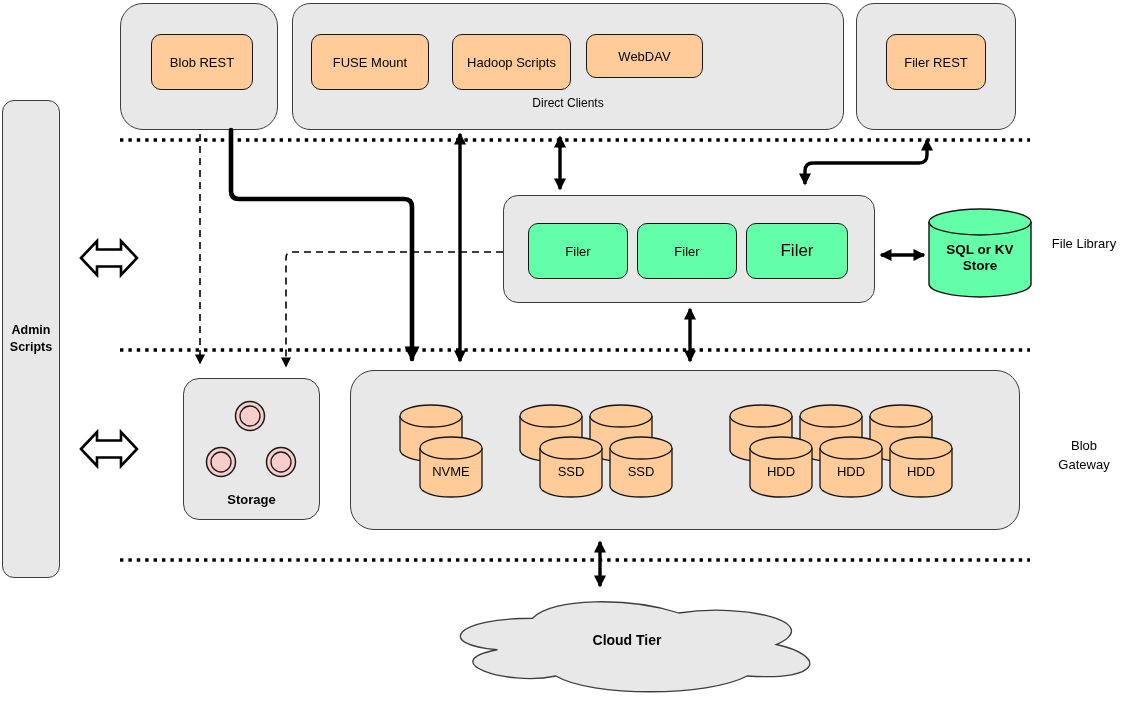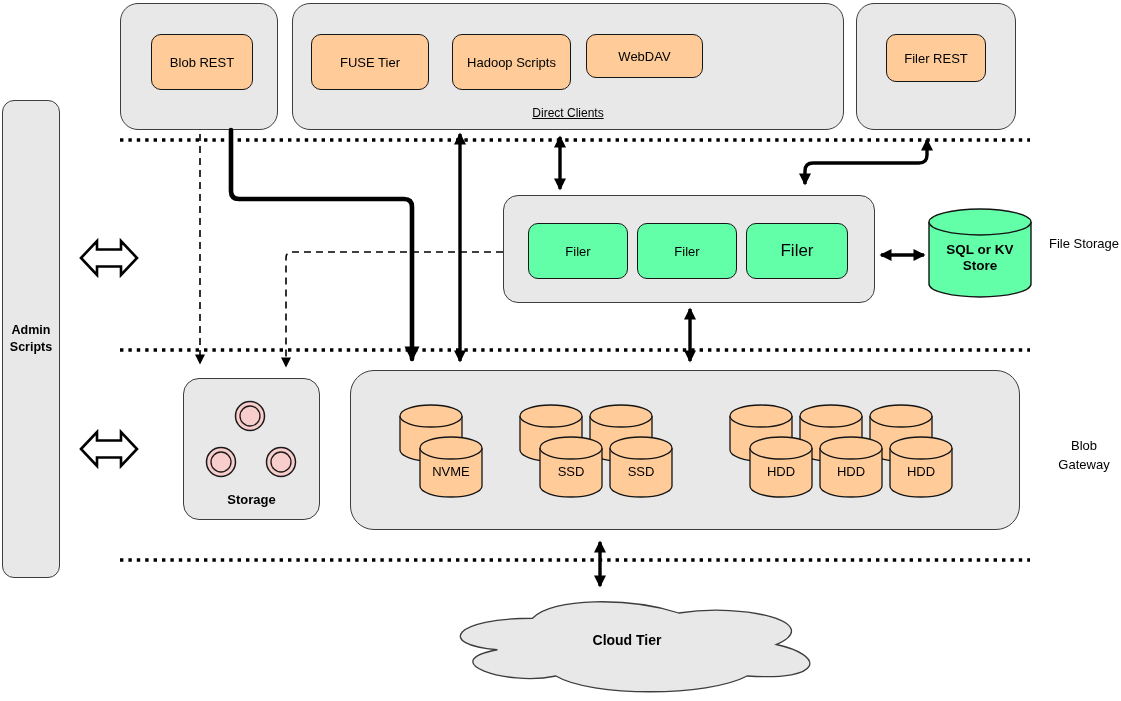--- a/index.html
+++ b/index.html
@@ -12,21 +12,21 @@
     border-radius:18px;box-sizing:border-box;
   }
   .node{
     position:absolute;display:flex;align-items:center;justify-content:center;
     background:#FFCC99;border:1.3px solid #161616;border-radius:10px;
     font-size:13px;box-sizing:border-box;text-align:center;
   }
   .node.green{background:#63FFA8;}
   .node.big{font-size:17px;}
   .caption{
-    position:absolute;left:0;right:0;bottom:9px;text-align:center;font-size:12px;text-decoration:underline;
+    position:absolute;left:0;right:0;bottom:19px;text-align:center;font-size:12px;
   }
   .sidelabel{
     position:absolute;font-size:13px;text-align:center;line-height:1.45;
   }
   .admin{
     border-radius:12px;display:flex;align-items:center;justify-content:center;
     font-weight:bold;font-size:12.5px;text-align:center;line-height:1.35;padding:20px;
   }
   .masters-label{
     position:absolute;left:0;right:0;bottom:12px;text-align:center;
@@ -37,48 +37,48 @@
 </style>
 </head>
 <body>
 
 <div class="stage">
 
   <div class="cbox admin" style="left:2px;top:100px;width:58px;height:478px;">
     <span>Admin Scripts</span>
   </div>
 
-  <div class="cbox" style="left:120px;top:3px;width:158px;height:127px;">
+  <div class="cbox" style="left:120px;top:3px;width:158px;height:127px;border-radius:23px;">
     <div class="node" style="left:30px;top:30px;width:102px;height:56px;">Blob REST</div>
   </div>
 
   <div class="cbox" style="left:292px;top:3px;width:552px;height:127px;">
-    <div class="node" style="left:18px;top:30px;width:118px;height:56px;">FUSE Tier</div>
+    <div class="node" style="left:18px;top:30px;width:118px;height:56px;">FUSE Mount</div>
     <div class="node" style="left:159px;top:30px;width:119px;height:56px;">Hadoop Scripts</div>
     <div class="node" style="left:293px;top:30px;width:117px;height:44px;">WebDAV</div>
     <div class="caption">Direct Clients</div>
   </div>
 
   <div class="cbox" style="left:856px;top:3px;width:160px;height:127px;">
-    <div class="node" style="left:29px;top:30px;width:100px;height:48px;">Filer REST</div>
+    <div class="node" style="left:29px;top:30px;width:100px;height:56px;">Filer REST</div>
   </div>
 
   <div class="cbox" style="left:503px;top:195px;width:372px;height:108px;border-radius:15px;">
     <div class="node green" style="left:24px;top:27px;width:100px;height:56px;">Filer</div>
     <div class="node green" style="left:133px;top:27px;width:100px;height:56px;">Filer</div>
     <div class="node green big" style="left:242px;top:27px;width:102px;height:56px;">Filer</div>
   </div>
 
   <div class="cbox" style="left:183px;top:378px;width:137px;height:142px;border-radius:16px;">
     <div class="masters-label">Storage</div>
   </div>
 
   <div class="cbox" style="left:350px;top:370px;width:670px;height:160px;border-radius:24px;"></div>
 
-  <div class="sidelabel" style="left:1048px;top:235px;width:72px;">File Storage</div>
+  <div class="sidelabel" style="left:1048px;top:235px;width:72px;">File Library</div>
   <div class="sidelabel" style="left:1048px;top:437px;width:72px;">Blob Gateway</div>
 
   <svg class="overlay" width="1121" height="701" viewBox="0 0 1121 701">
     <defs>
       <marker id="mStd" markerUnits="userSpaceOnUse" markerWidth="13" markerHeight="13" refX="11" refY="6.5" orient="auto-start-reverse">
         <path d="M0.5,0.5 L12.5,6.5 L0.5,12.5 Z" fill="#000"></path>
       </marker>
       <marker id="mBig" markerUnits="userSpaceOnUse" markerWidth="16" markerHeight="16" refX="13" refY="8" orient="auto-start-reverse">
         <path d="M0.5,0.5 L15.5,8 L0.5,15.5 Z" fill="#000"></path>
       </marker>

